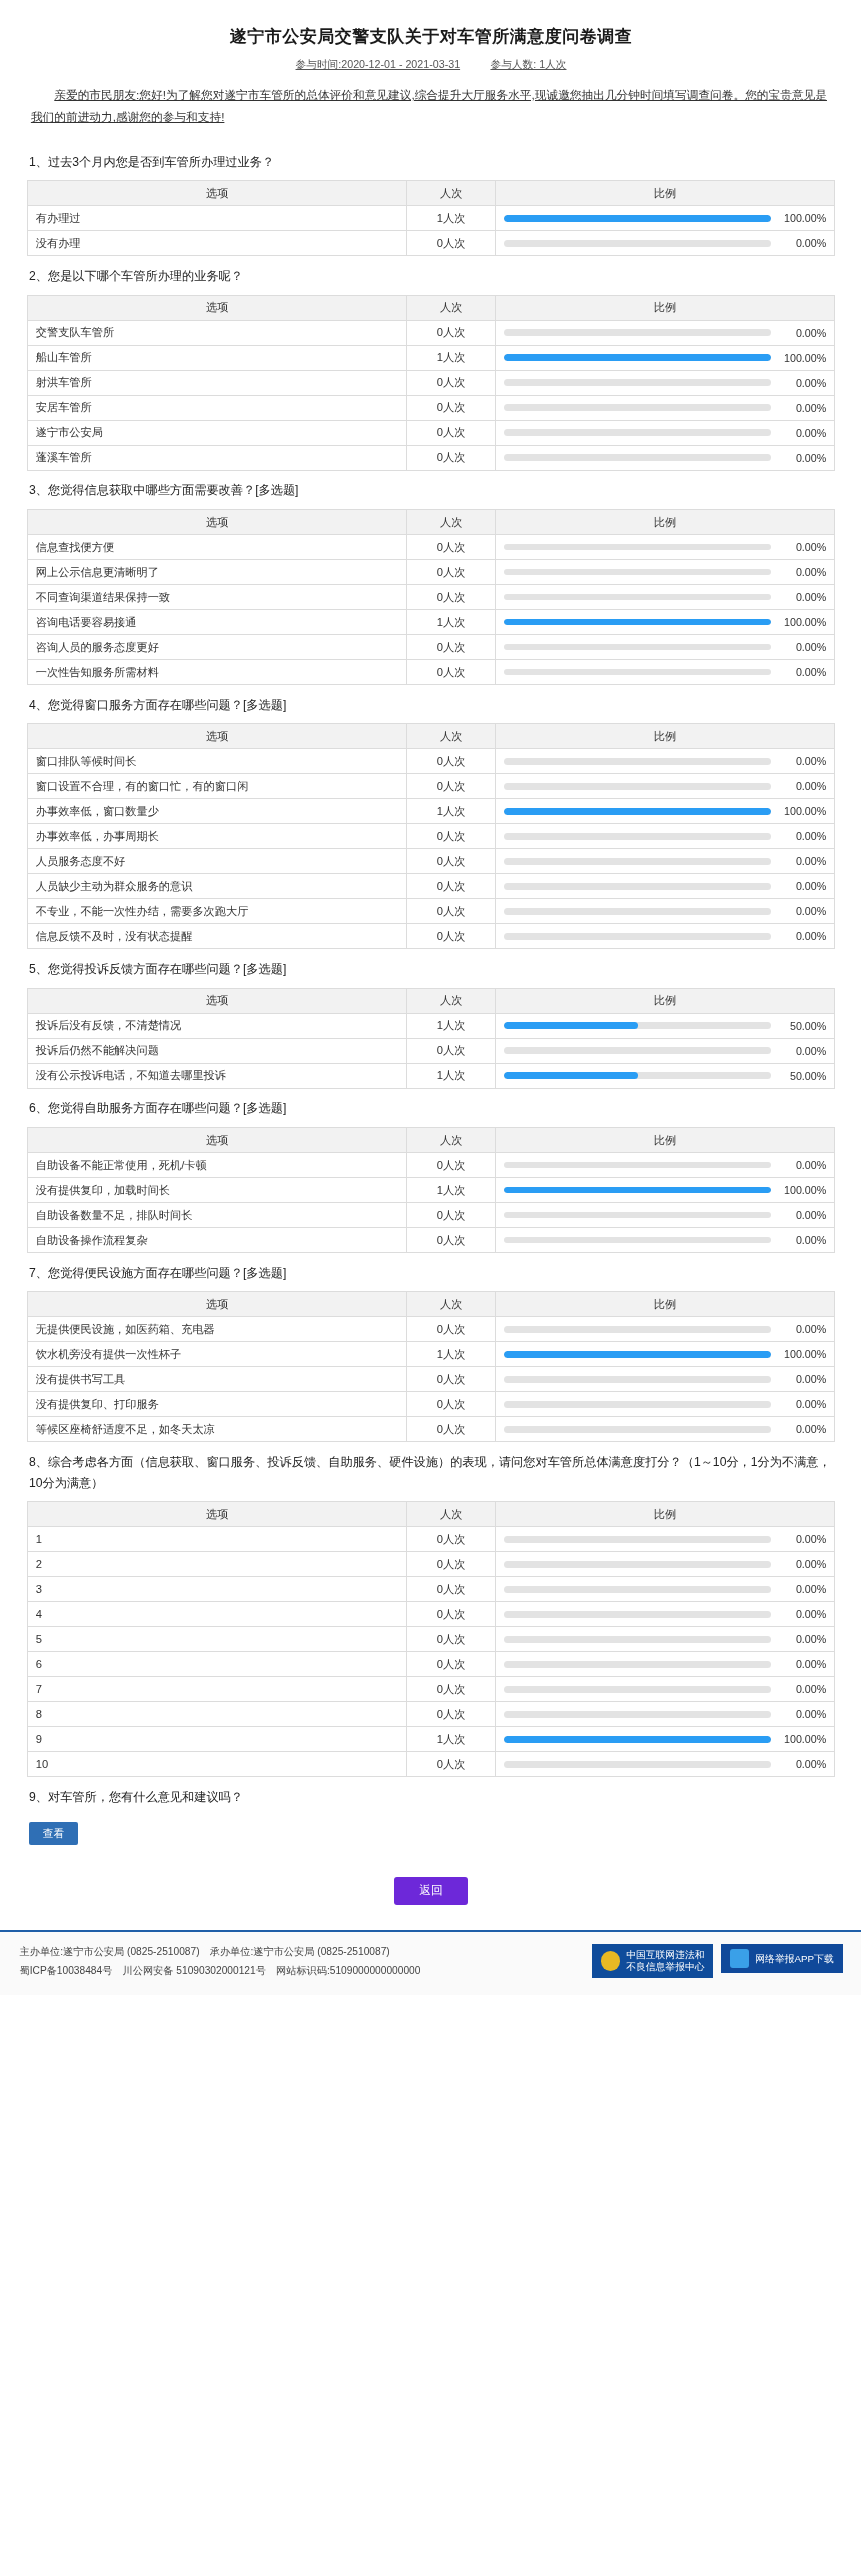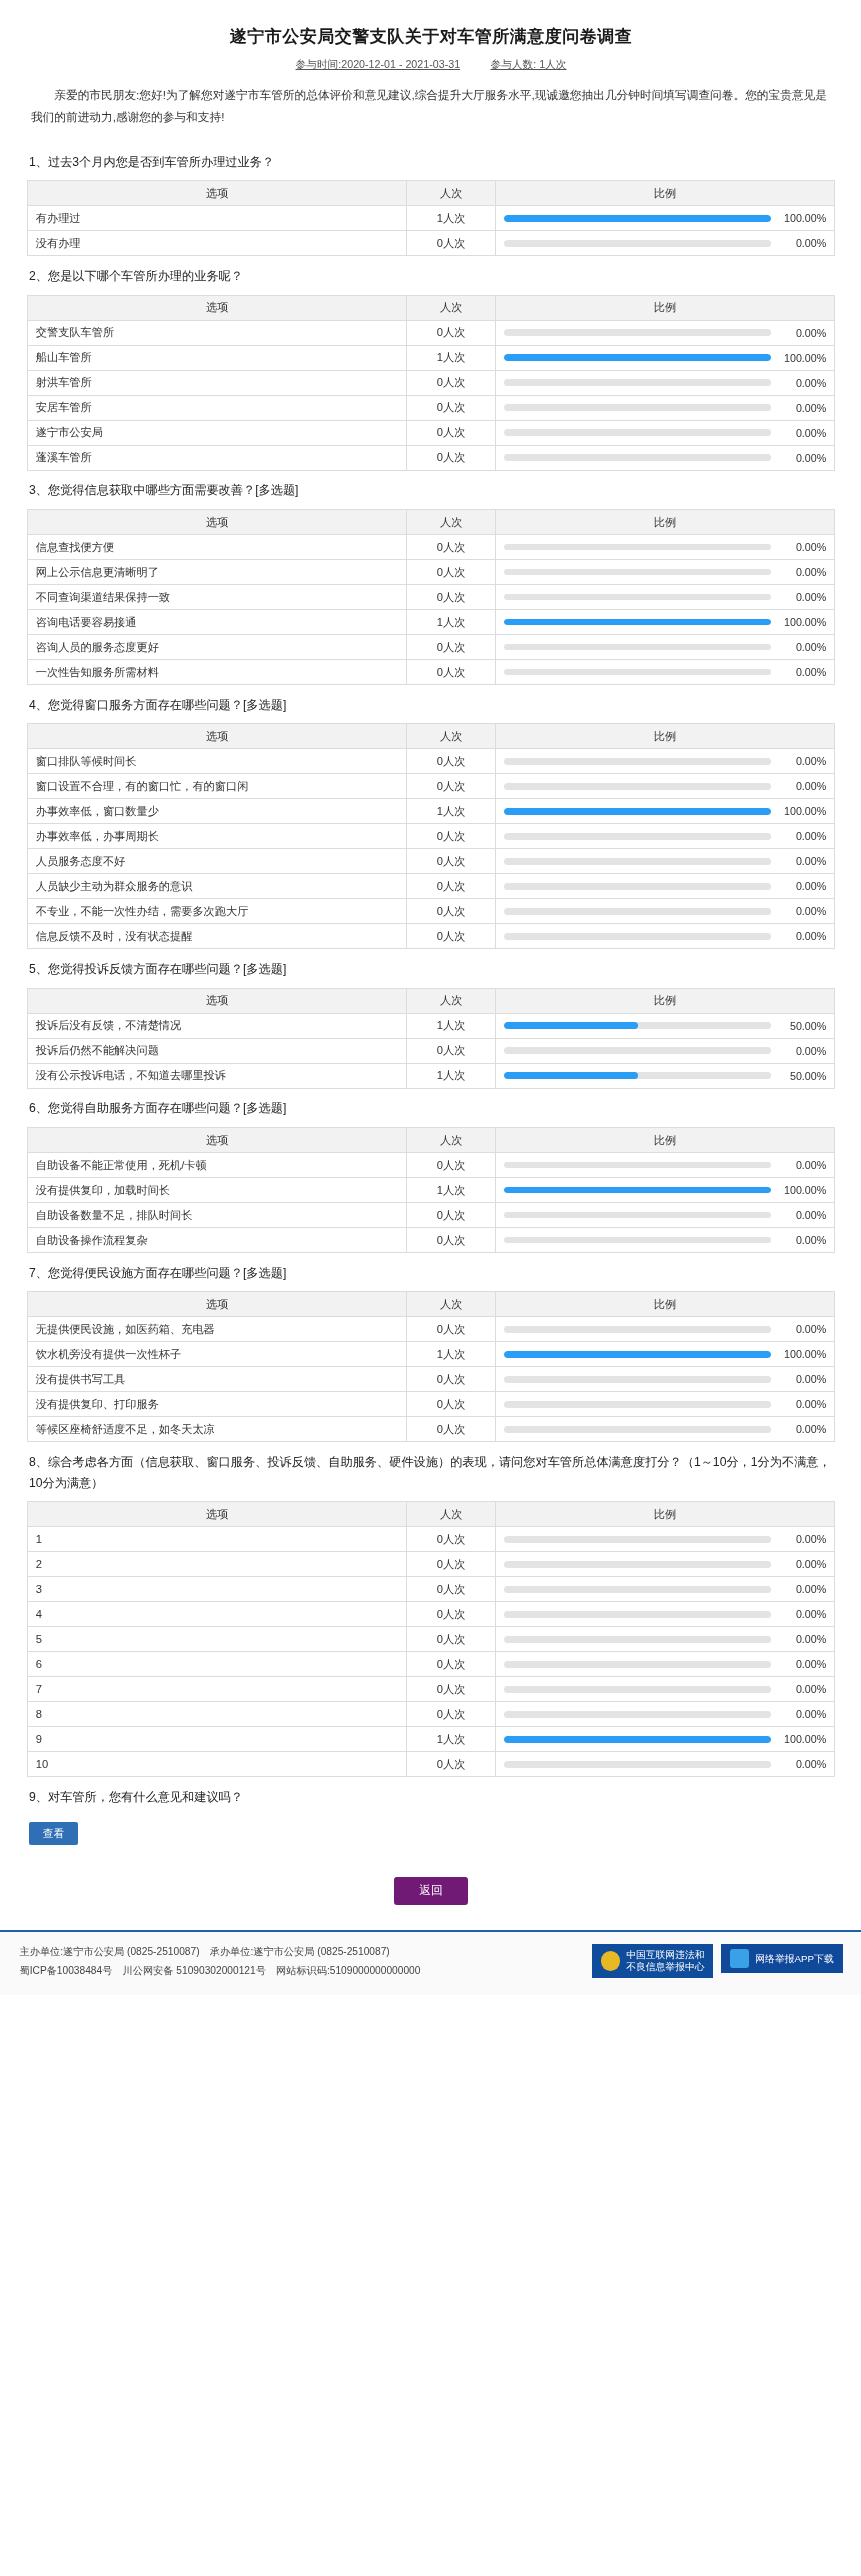--- a/index.html
+++ b/index.html
@@ -33,20 +33,21 @@
     color: #555;
     padding-bottom: 11.7px;
   }
   .meta span { margin: 0 13.7px; text-decoration: underline; }
   .intro {
     font-size: 11.7px;
     color: #333;
     line-height: 1.9;
     text-indent: 2em;
     padding: 0 3.9px 13.7px 3.9px;
+    text-decoration: underline;
   }
   .q-title {
     font-size: 12.2px;
     color: #222;
     padding: 9.8px 2px 7.8px 2px;
     line-height: 1.7;
   }
   table.q {
     width: 100%;
     border-collapse: collapse;
@@ -110,21 +111,21 @@
     border: none;
     border-radius: 2px;
     cursor: pointer;
   }
   .back-row {
     text-align: center;
     padding: 21.5px 0 25px 0;
   }
   .back-btn {
     display: inline-block;
-    background: #701a75;
+    background: #6d28d9;
     color: #fff;
     font-size: 11.7px;
     padding: 6.8px 25px;
     border: none;
     border-radius: 2.9px;
     cursor: pointer;
   }
   .footer {
     border-top: 2px solid #1f5fa8;
     background: #fafafa;

